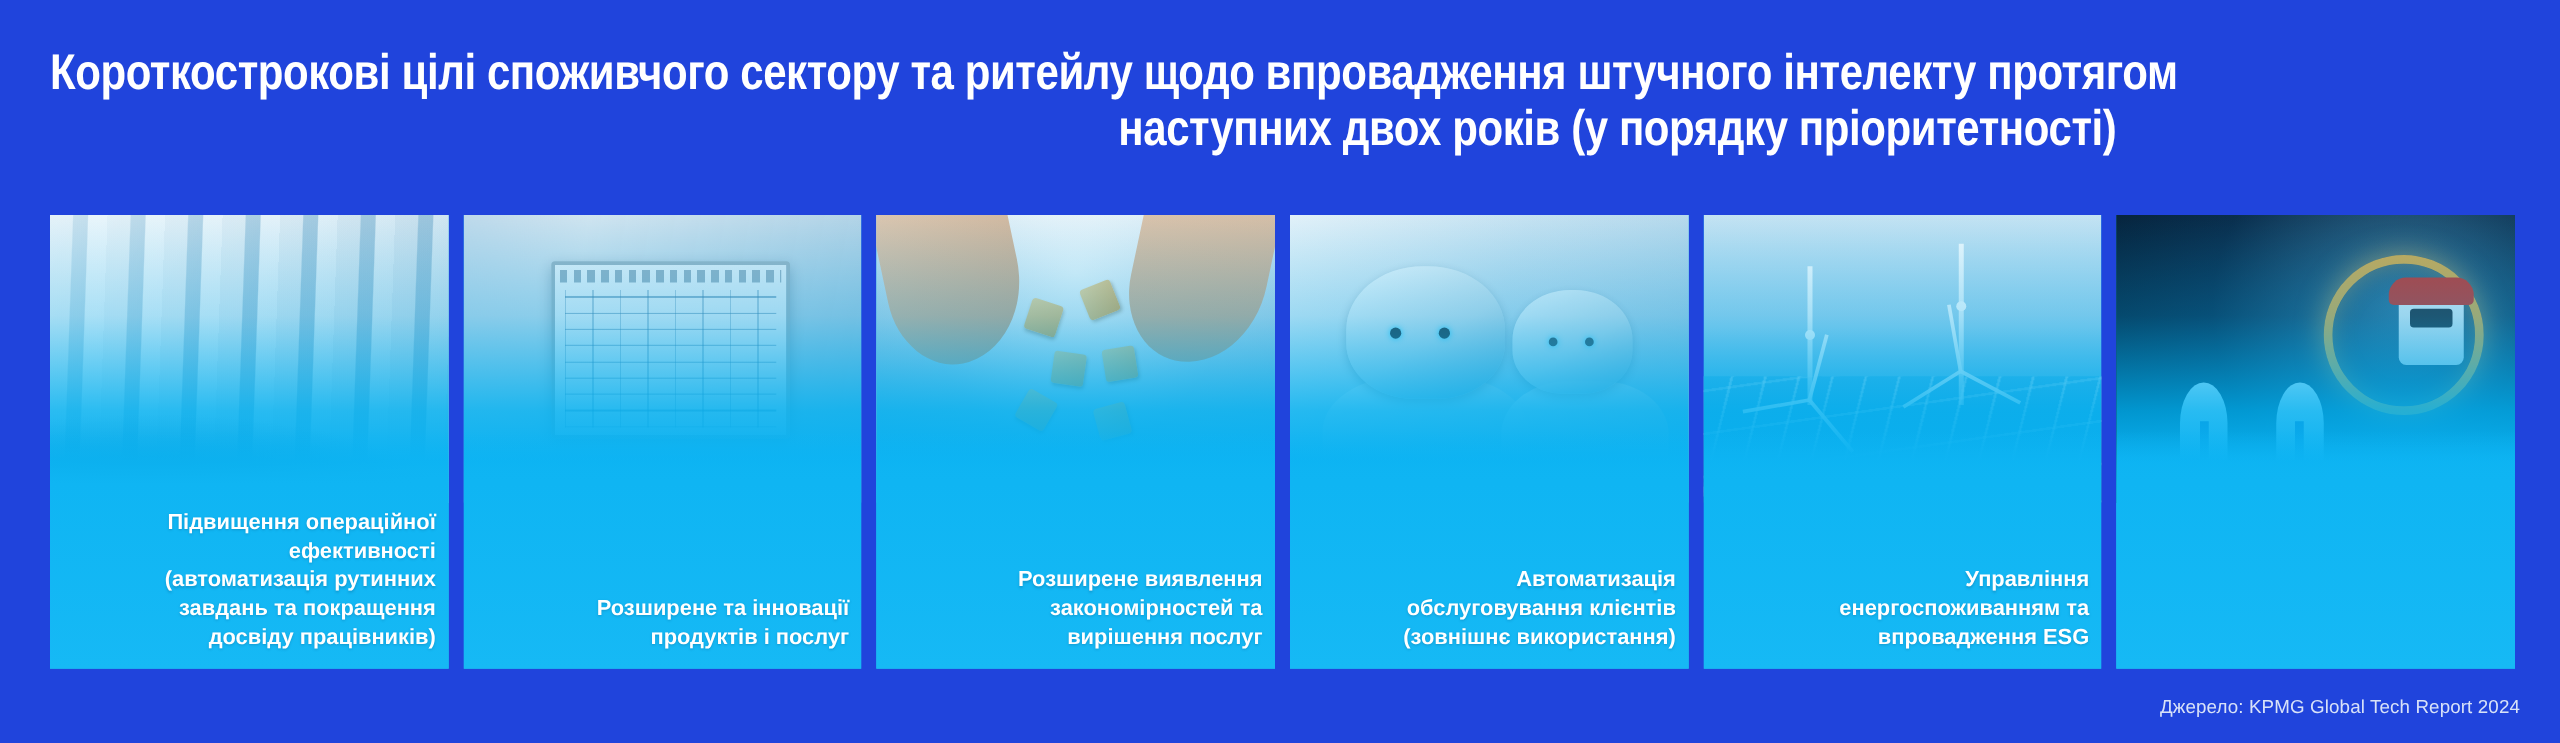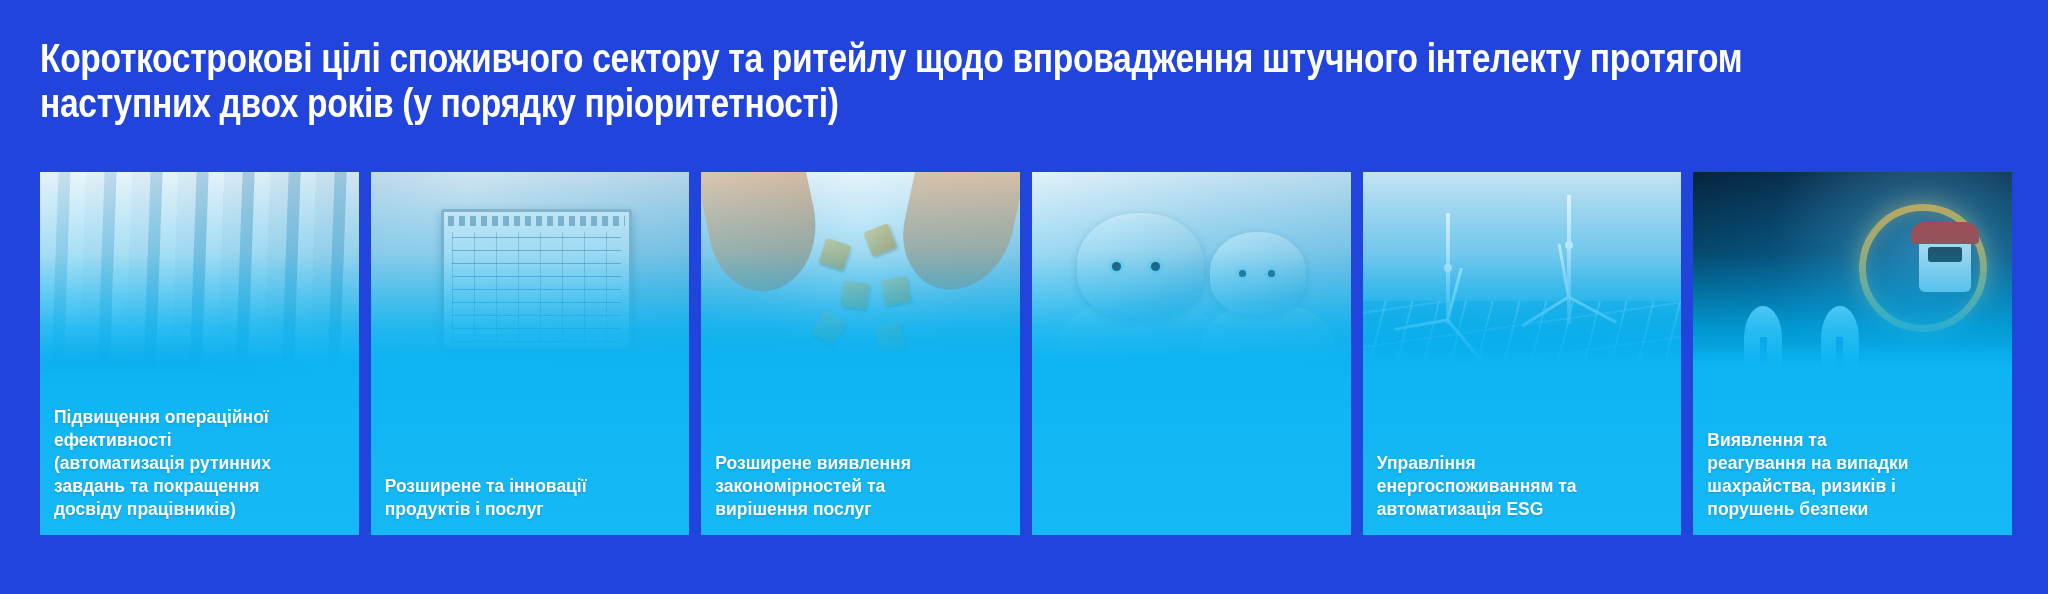--- a/index.html
+++ b/index.html
@@ -9,20 +9,21 @@
     width:2048px; height:594px;
     overflow:hidden;
     background:#2044DC;
     font-family:"Liberation Sans", sans-serif;
   }
 
   .infographic {
     position:relative;
     width:2048px; height:594px;
     background:#2044DC;
+    text-align:right;
   }
 
   
   .title-block {
     position:absolute;
     left:40px; top:36px;
     width:1968px;
   }
   .title-line {
     color:#FFFFFF;
@@ -320,57 +321,57 @@
           <div class="eye" style="left:28%; top:46%;"></div>
           <div class="eye" style="left:58%; top:46%;"></div>
         </div>
         <div class="robot r2">
           <div class="eye" style="left:30%; top:46%; width:7px; height:7px;"></div>
           <div class="eye" style="left:60%; top:46%; width:7px; height:7px;"></div>
         </div>
         <div class="card-wash"></div>
       </div>
       <div class="card-body"></div>
+      <div class="card-text">Автоматизація
+обслуговування клієнтів
+(зовнішнє використання)</div>
     </div>
 
     <div class="card">
       <div class="card-photo photo-5">
         <div class="panels"></div>
         <div class="mast m1"></div>
         <div class="mast m2"></div>
         <div class="hub" style="left:calc(26% - 2px); top:40%;"></div>
         <div class="blade" style="left:26%; top:41%; transform:rotate(15deg);"></div>
         <div class="blade" style="left:26%; top:41%; transform:rotate(140deg);"></div>
         <div class="blade" style="left:26%; top:41%; transform:rotate(260deg);"></div>
         <div class="hub" style="left:calc(64% - 2px); top:30%;"></div>
         <div class="blade" style="left:64%; top:31%; transform:rotate(-10deg);"></div>
         <div class="blade" style="left:64%; top:31%; transform:rotate(118deg);"></div>
         <div class="blade" style="left:64%; top:31%; transform:rotate(238deg);"></div>
         <div class="card-wash"></div>
       </div>
       <div class="card-body"></div>
       <div class="card-text">Управління
 енергоспоживанням та
-автоматизація ESG</div>
+впровадження ESG</div>
     </div>
 
     <div class="card">
       <div class="card-photo photo-6">
         <div class="ring"></div>
         <div class="figure f1"></div>
         <div class="figure f2"></div>
         <div class="hacker">
           <div class="hat"></div>
           <div class="face"></div>
         </div>
         <div class="card-wash"></div>
       </div>
       <div class="card-body"></div>
-      <div class="card-text">Виявлення та
-реагування на випадки
-шахрайства, ризиків і
-порушень безпеки</div>
     </div>
 
   </div>
 
+  <div class="source">Джерело: KPMG Global Tech Report 2024</div>
 
 </div>
 
 </body></html>

